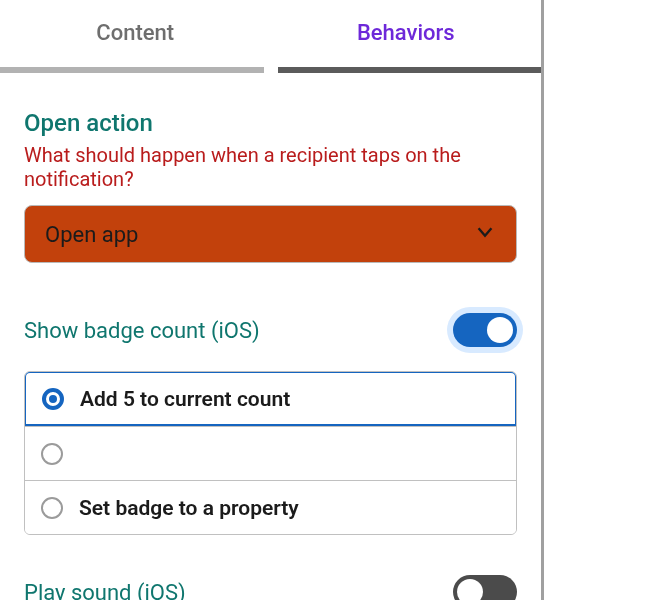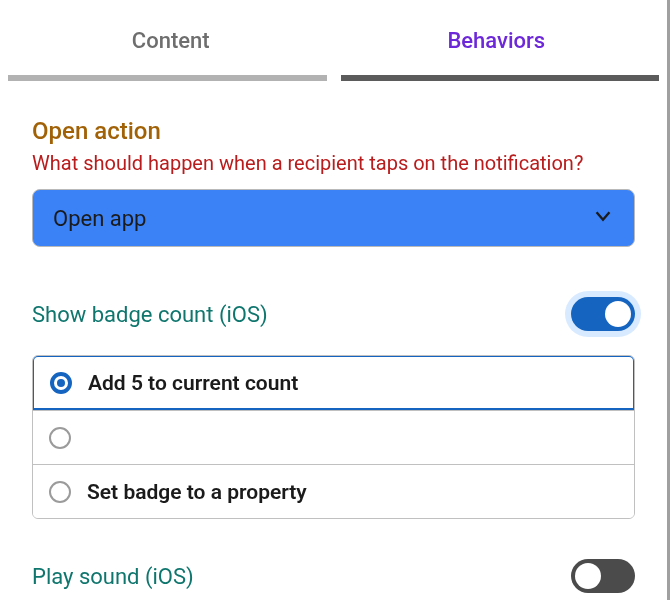--- a/index.html
+++ b/index.html
@@ -1,53 +1,53 @@
 <!DOCTYPE html>
 <html><head>
 <meta charset="utf-8">
 <style>
   * { box-sizing: border-box; margin: 0; padding: 0; }
   html, body { width: 670px; height: 600px; font-family: -apple-system, BlinkMacSystemFont, "Segoe UI", Roboto, Helvetica, Arial, sans-serif; background: #fff; color: #1b1b1b; }
-  .wrap { width: 670px; height: 600px; border-right: 3px solid #a0a0a0; padding: 8px; position: relative; }
+  .wrap { width: 544px; height: 600px; border-right: 3px solid #a0a0a0; padding: 0; position: relative; }
   .inner { padding: 0 24px 24px 24px; }
 
   .tabs { display: flex; width: 100%; }
   .tab {
     flex: 1;
     text-align: center;
     padding: 20px 0 22px 0;
     font-size: 22px;
     font-weight: 500;
     cursor: pointer;
     position: relative;
     color: #6e6e6e;
   }
   .tab.active { color: #6d28d9; }
   .tab-underline { display: flex; width: 100%; }
   .underline-seg { flex: 1; height: 6px; background: #b2b2b2; }
   .underline-seg.right { background: #5b5b5b; }
   .underline-gap { width: 14px; height: 6px; background: transparent; }
 
   .section { margin-top: 36px; }
-  .section-title { font-size: 24px; font-weight: 500; color: #a16207; }
+  .section-title { font-size: 24px; font-weight: 500; color: #0f766e; }
   .section-sub { margin-top: 6px; font-size: 20px; color: #b91c1c; }
 
   .select {
     margin-top: 14px;
     width: 100%;
     border: 1px solid #b9b9b9;
     border-radius: 8px;
     height: 58px;
     display: flex;
     align-items: center;
     justify-content: space-between;
     padding: 0 20px;
     font-size: 22px;
     cursor: pointer;
-    background: #3b82f6;
+    background: #c2410c;
   }
   .select svg { width: 22px; height: 22px; stroke: #1b1b1b; stroke-width: 2.6; fill: none; }
 
   .row-toggle {
     display: flex; align-items: center; justify-content: space-between;
   }
   .row-toggle .label { font-size: 22px; color: #0f766e; }
 
   .toggle {
     width: 64px; height: 34px; border-radius: 17px; position: relative;

